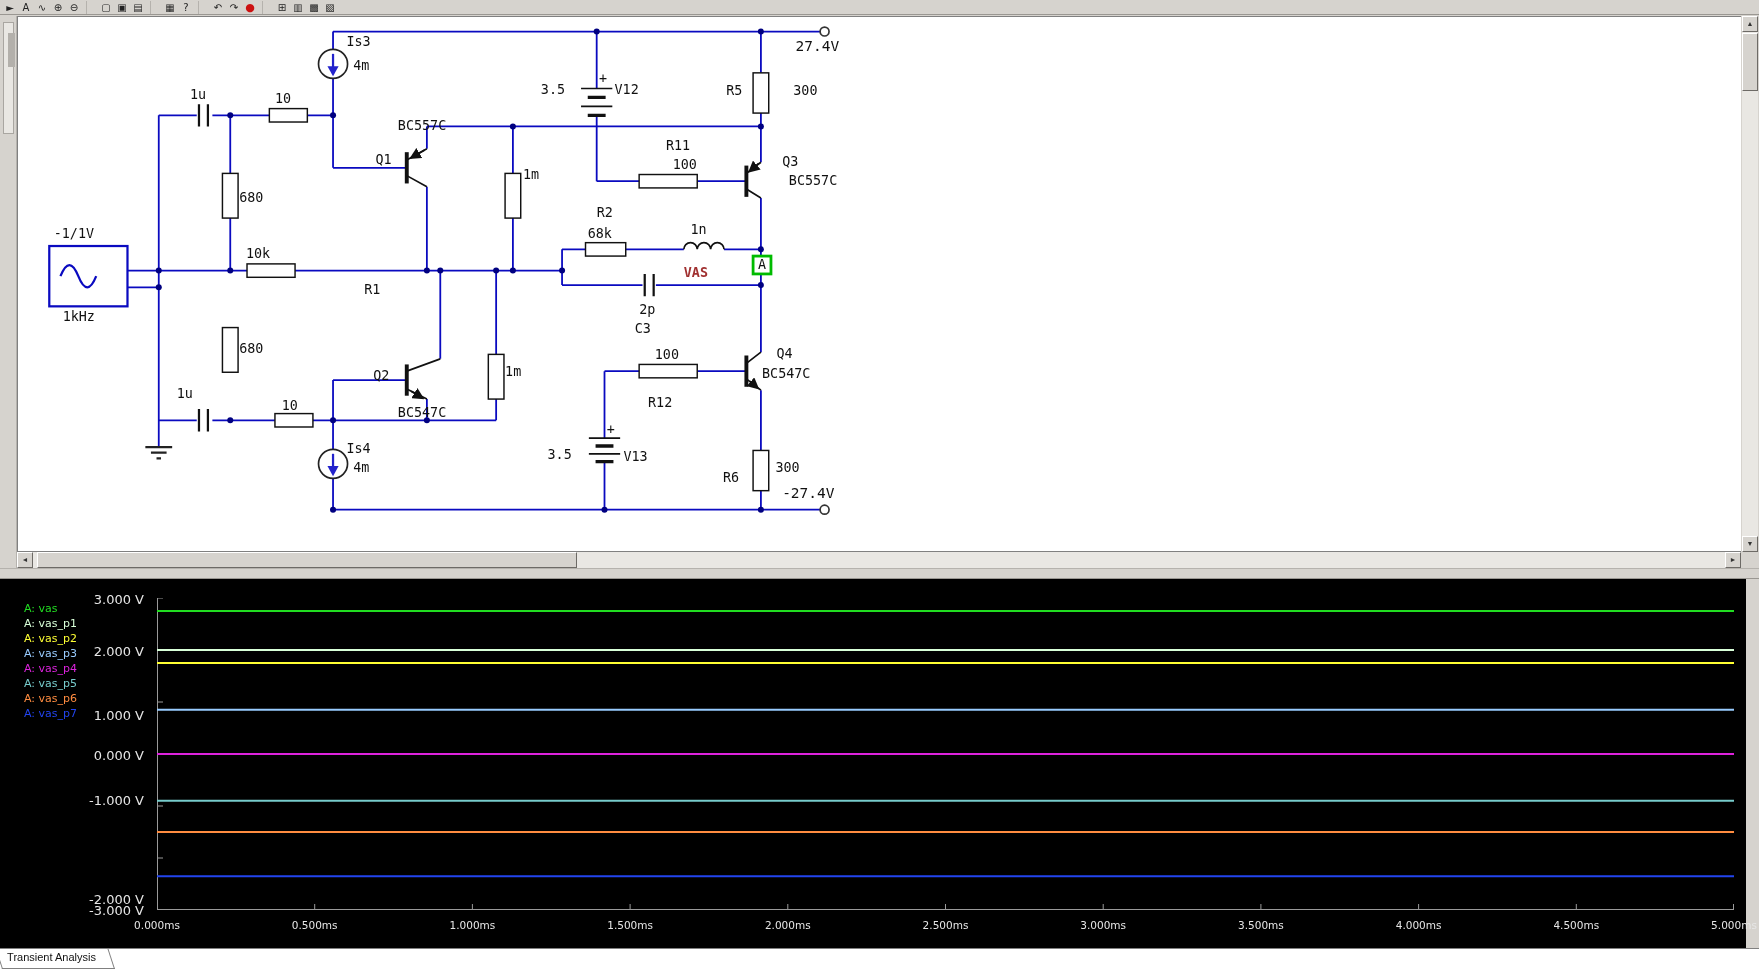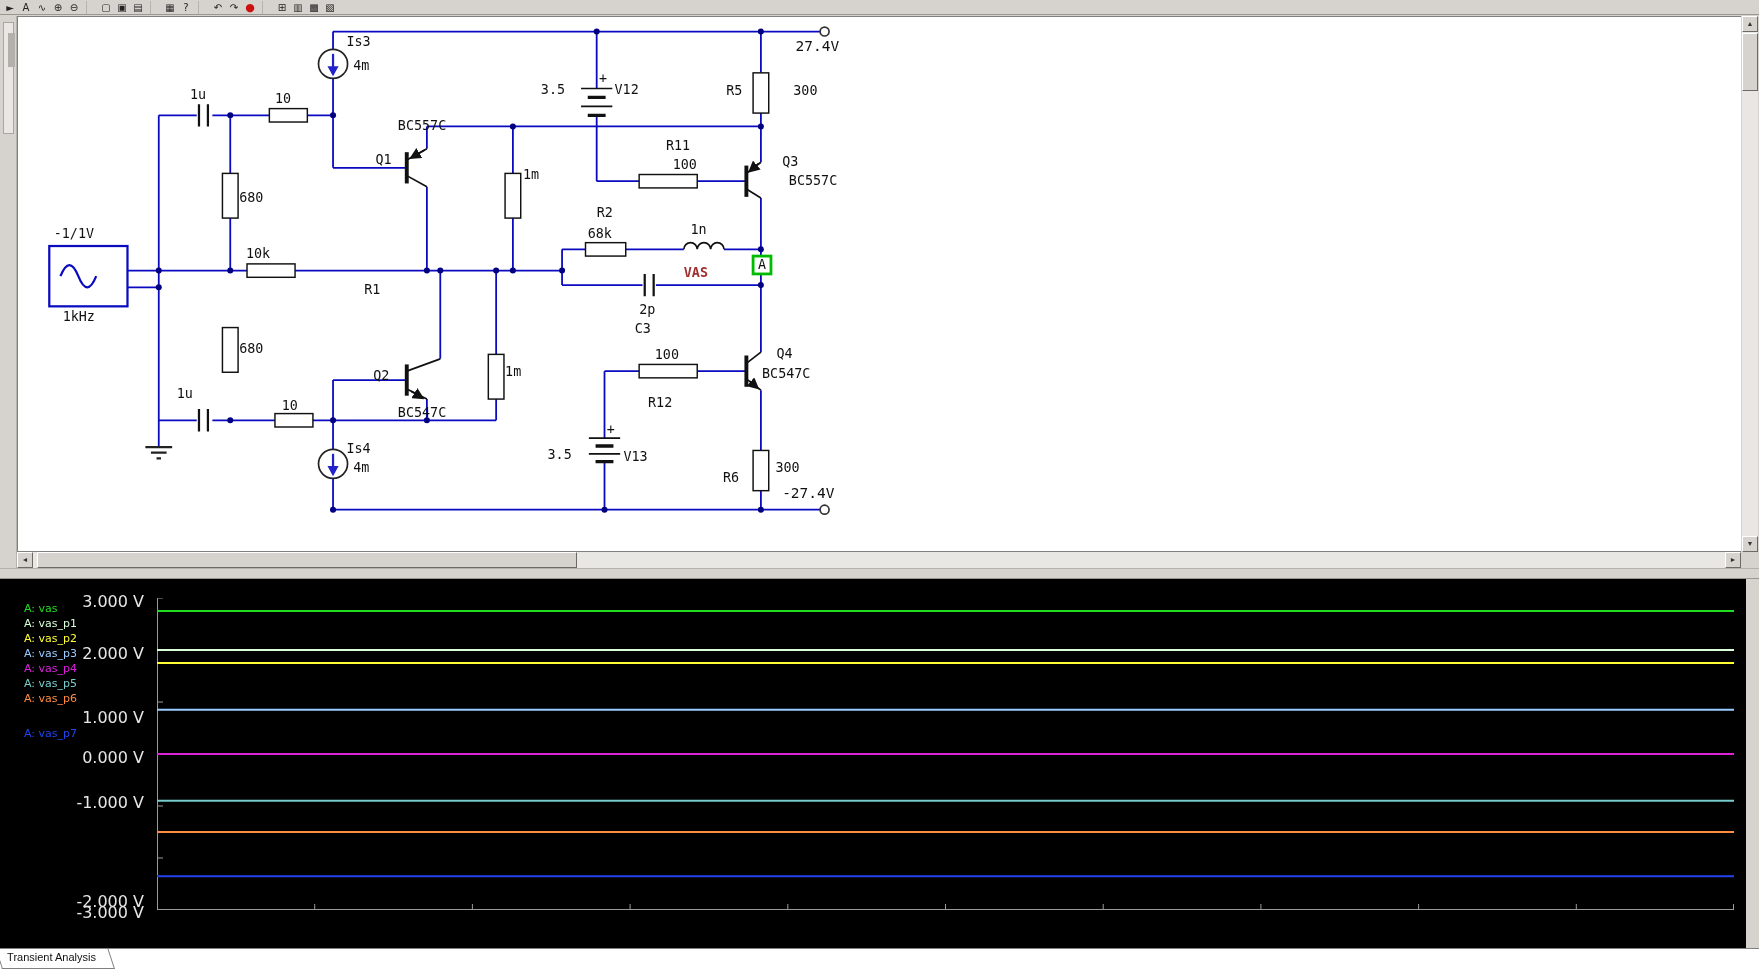--- a/index.html
+++ b/index.html
@@ -39,21 +39,21 @@
 
   .splitter{position:absolute;left:0;top:568px;width:1759px;height:11px;background:#d6d3ce;
             border-top:1px solid #b5b2ad;border-bottom:1px solid #9a9792;box-sizing:border-box;}
 
   
   .wave-win{position:absolute;left:0;top:579px;width:1759px;height:390px;background:#d6d3ce;}
   .scope{position:absolute;left:0;top:0;width:1746px;height:369px;background:#000;}
   .legend{position:absolute;left:24px;top:22px;}
   .lg-item{font-size:11px;line-height:15px;font-family:"DejaVu Sans",sans-serif;white-space:nowrap;cursor:default;}
   .yticks{position:absolute;left:0;top:19px;width:150px;height:312px;}
-  .ytick{position:absolute;right:6px;font-size:16px;color:#e6e6e6;font-family:"DejaVu Sans",sans-serif;white-space:nowrap;}
+  .ytick{position:absolute;right:6px;font-size:13px;color:#e6e6e6;font-family:"DejaVu Sans",sans-serif;white-space:nowrap;}
   .plot{position:absolute;left:157px;top:19px;width:1577px;height:312px;}
   .xticks{position:absolute;left:157px;top:340px;width:1577px;height:14px;}
   .xtick{position:absolute;transform:translateX(-50%);font-size:10.5px;color:#e6e6e6;font-family:"DejaVu Sans",sans-serif;white-space:nowrap;}
 
   .tabbar{position:absolute;left:0;top:369px;width:1759px;height:21px;background:#ffffff;border-top:1px solid #808080;}
   .tab{position:absolute;left:2px;top:0;height:17px;padding:2px 14px 0 8px;background:#ffffff;
        border-left:1px solid #808080;border-bottom:1px solid #808080;border-right:1px solid #808080;
        transform:skewX(18deg);transform-origin:bottom left;font-size:11px;color:#111;}
   .tab span{display:inline-block;transform:skewX(-18deg);}
 
@@ -298,21 +298,21 @@
   <div class="wave-win">
     <div class="scope">
       <div class="legend" id="legend">
           <div class="lg-item" style="color: rgb(33, 221, 33);">A: vas</div>
           <div class="lg-item" style="color: rgb(216, 255, 216);">A: vas_p1</div>
           <div class="lg-item" style="color: rgb(255, 255, 51);">A: vas_p2</div>
           <div class="lg-item" style="color: rgb(153, 204, 255);">A: vas_p3</div>
           <div class="lg-item" style="color: rgb(221, 34, 221);">A: vas_p4</div>
           <div class="lg-item" style="color: rgb(119, 204, 204);">A: vas_p5</div>
           <div class="lg-item" style="color: rgb(255, 140, 64);">A: vas_p6</div>
-          <div class="lg-item" style="color: rgb(34, 68, 238); margin-top: 20px;">A: vas_p7</div>
+          <div class="lg-item" style="color: rgb(34, 68, 238);">A: vas_p7</div>
         </div>
       <div class="yticks" id="yticks">
           <div class="ytick" style="top: -6.5px;">3.000 V</div>
           <div class="ytick" style="top: 45.5px; margin-left: 47px;">2.000 V</div>
           <div class="ytick" style="top: 110px;">1.000 V</div>
           <div class="ytick" style="top: 149.5px;">0.000 V</div>
           <div class="ytick" style="top: 195px;">-1.000 V</div>
           <div class="ytick" style="top: 253.5px; margin-top: 40px;">-2.000 V</div>
           <div class="ytick" style="top: 305px;">-3.000 V</div>
         </div>
@@ -339,19 +339,32 @@
           <line x1="1576.5" y1="306" x2="1576.5" y2="312" stroke="#9a9a9a" stroke-width="1"></line>
           <line x1="0" y1="13" x2="1577" y2="13" stroke="#21dd21" stroke-width="2"></line>
           <line x1="0" y1="52" x2="1577" y2="52" stroke="#d8ffd8" stroke-width="2"></line>
           <line x1="0" y1="65" x2="1577" y2="65" stroke="#ffff33" stroke-width="2"></line>
           <line x1="0" y1="111.8" x2="1577" y2="111.8" stroke="#99ccff" stroke-width="2"></line>
           <line x1="0" y1="156" x2="1577" y2="156" stroke="#dd22dd" stroke-width="2"></line>
           <line x1="0" y1="202.8" x2="1577" y2="202.8" stroke="#77cccc" stroke-width="2"></line>
           <line x1="0" y1="234" x2="1577" y2="234" stroke="#ff8c40" stroke-width="2"></line>
           <line x1="0" y1="278.2" x2="1577" y2="278.2" stroke="#2244ee" stroke-width="2"></line>
         </svg>
+      <div class="xticks" id="xticks">
+          <div class="xtick" style="left: 0px;">0.000ms</div>
+          <div class="xtick" style="left: 157.7px;">0.500ms</div>
+          <div class="xtick" style="left: 315.4px;">1.000ms</div>
+          <div class="xtick" style="left: 473.1px;">1.500ms</div>
+          <div class="xtick" style="left: 630.8px;">2.000ms</div>
+          <div class="xtick" style="left: 788.5px;">2.500ms</div>
+          <div class="xtick" style="left: 946.2px;">3.000ms</div>
+          <div class="xtick" style="left: 1103.9px;">3.500ms</div>
+          <div class="xtick" style="left: 1261.6px;">4.000ms</div>
+          <div class="xtick" style="left: 1419.3px;">4.500ms</div>
+          <div class="xtick" style="left: 1577px;">5.000ms</div>
+        </div>
     </div>
     <div class="tabbar">
       <div class="tab"><span>Transient Analysis</span></div>
     </div>
   </div>
 
 </div>
 
 </body></html>

